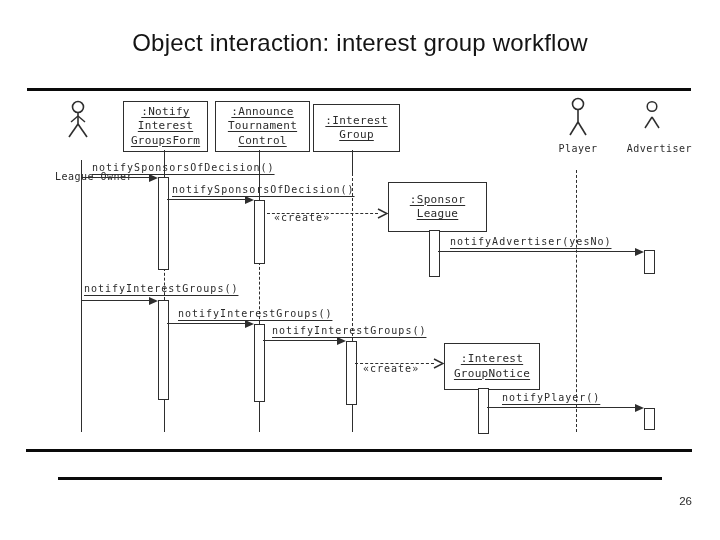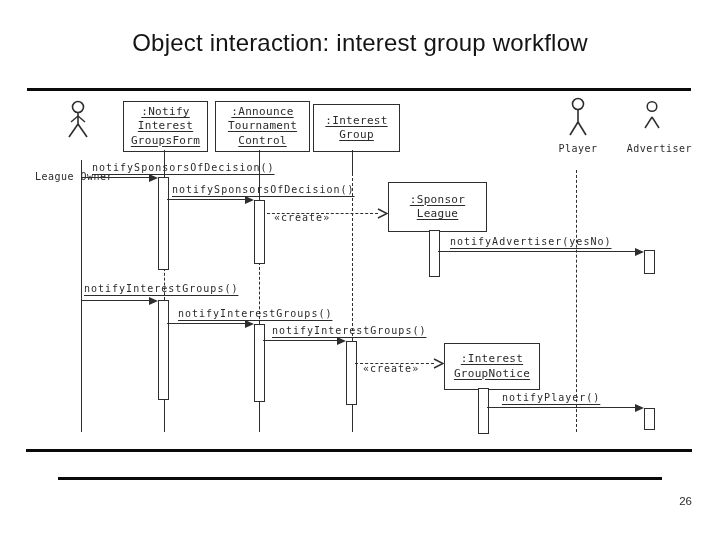--- a/index.html
+++ b/index.html
@@ -41,21 +41,21 @@
   <div class="actor" style="left:58px;top:99px;">
     <svg width="40" height="42" viewBox="0 0 40 42">
       <circle cx="20" cy="8" r="5.5" fill="none" stroke="#2e2e2e" stroke-width="1.6"></circle>
       <line x1="20" y1="13.6" x2="20" y2="25" stroke="#2e2e2e" stroke-width="1.6"></line>
       <line x1="20" y1="17" x2="13" y2="23" stroke="#2e2e2e" stroke-width="1.4"></line>
       <line x1="20" y1="17" x2="27" y2="23" stroke="#2e2e2e" stroke-width="1.4"></line>
       <line x1="20" y1="25" x2="11" y2="38" stroke="#2e2e2e" stroke-width="1.6"></line>
       <line x1="20" y1="25" x2="29" y2="38" stroke="#2e2e2e" stroke-width="1.6"></line>
     </svg>
   </div>
-  <div class="actor-label" style="left:24px;top:143px;width:100px;margin-top:28px;">League Owner</div>
+  <div class="actor-label" style="left:44px;top:143px;width:100px;margin-top:28px;">League Owner</div>
 
   <div class="actor" style="left:558px;top:96px;">
     <svg width="40" height="44" viewBox="0 0 40 44">
       <circle cx="20" cy="8" r="5.5" fill="none" stroke="#2e2e2e" stroke-width="1.6"></circle>
       <line x1="20" y1="13.6" x2="20" y2="26" stroke="#2e2e2e" stroke-width="1.6"></line>
       <line x1="20" y1="26" x2="12" y2="39" stroke="#2e2e2e" stroke-width="1.6"></line>
       <line x1="20" y1="26" x2="28" y2="39" stroke="#2e2e2e" stroke-width="1.6"></line>
     </svg>
   </div>
   <div class="actor-label" style="left:548px;top:143px;width:60px;">Player</div>

